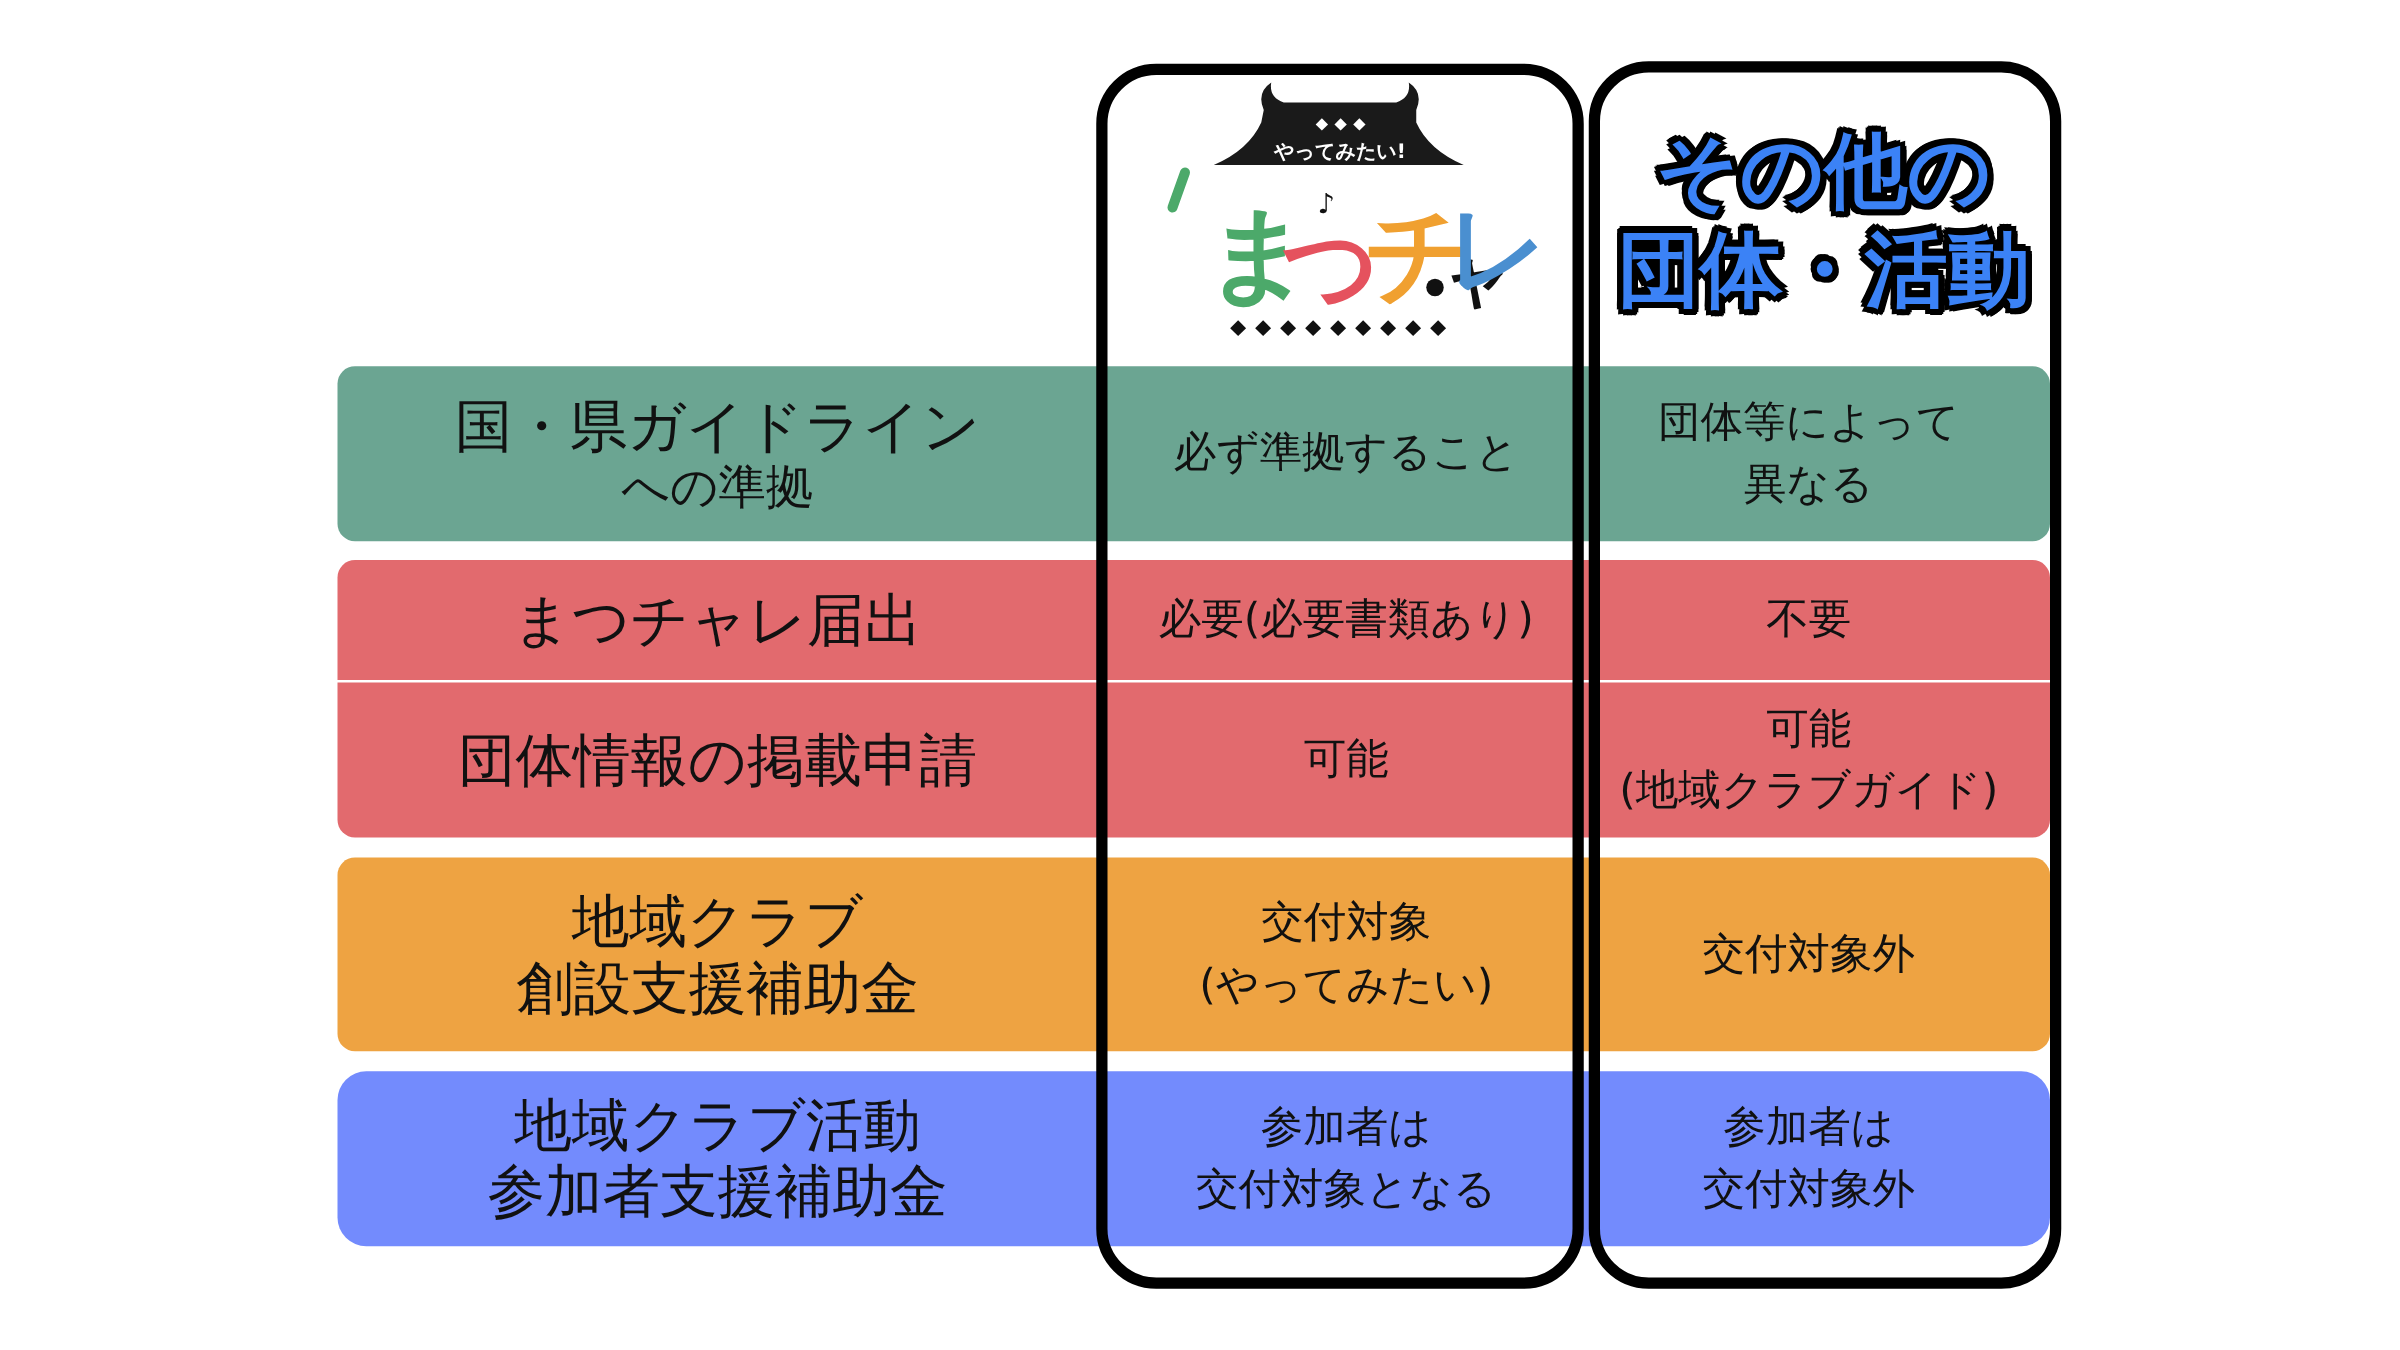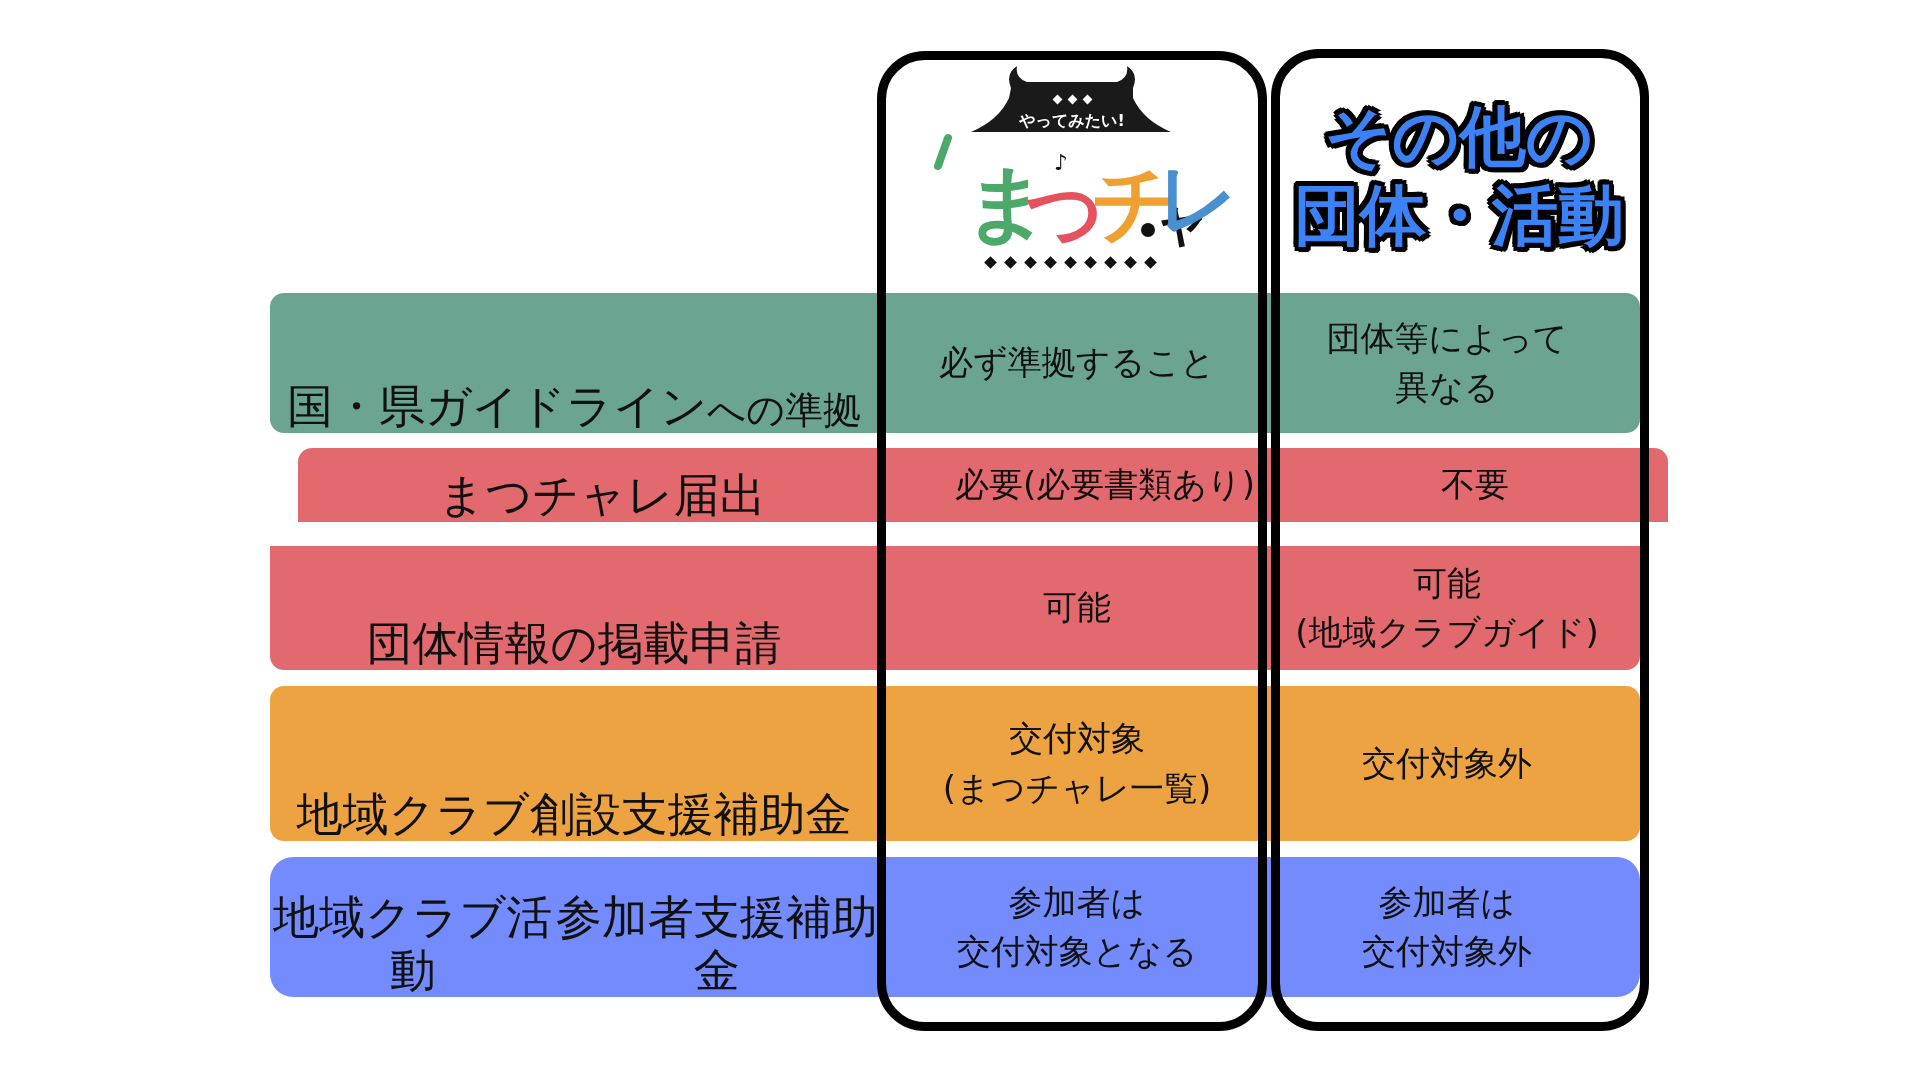--- a/index.html
+++ b/index.html
@@ -1,20 +1,20 @@
 <!DOCTYPE html>
 <html><head>
 <meta charset="utf-8">
 <style>
   html, body { margin:0; padding:0; }
   body { width:1920px; height:1080px; background:#ffffff; position:relative; overflow:hidden;
          font-family:"DejaVu Sans", "Liberation Sans", sans-serif; color:#111; }
   .row { position:absolute; left:270px; width:1370px; border-radius:14px; }
   .row .label { position:absolute; left:0; top:0; width:608px; height:100%;
-                display:flex; flex-direction:row; align-items:flex-end; justify-content:center;
+                display:flex; flex-direction:column; align-items:center; justify-content:center;
                 text-align:center; line-height:1.15; }
   .row .cell { position:absolute; top:0; height:100%; display:flex; flex-direction:column;
                align-items:center; justify-content:center; text-align:center; line-height:1.45;
                font-size:34px; }
   .cell.c1 { left:617px; width:380px; }
   .cell.c2 { left:997px; width:360px; }
   .lab-big { font-size:46px; }
   .lab-mid { font-size:38px; }
 
   .col-box { position:absolute; border:9px solid #000; border-radius:48px; box-sizing:border-box; background:transparent; pointer-events:none; }
@@ -75,21 +75,21 @@
   </div>
   <div class="cell c1">
     <div>必ず準拠すること</div>
   </div>
   <div class="cell c2">
     <div>団体等によって</div>
     <div>異なる</div>
   </div>
 </div>
 
-<div class="row" style="top:448px; height:74px; background:#E26A6E; border-radius:14px 14px 0 0;margin-left:28px;">
+<div class="row" style="top:448px; height:96px; background:#E26A6E; border-radius:14px 14px 0 0;">
   <div class="label">
     <div class="lab-big">まつチャレ届出</div>
   </div>
   <div class="cell c1">
     <div>必要(必要書類あり)</div>
   </div>
   <div class="cell c2">
     <div>不要</div>
   </div>
 </div>
@@ -107,21 +107,21 @@
   </div>
 </div>
 
 <div class="row" style="top:686px; height:155px; background:#EEA342;">
   <div class="label">
     <div class="lab-big">地域クラブ</div>
     <div class="lab-big">創設支援補助金</div>
   </div>
   <div class="cell c1">
     <div>交付対象</div>
-    <div>(まつチャレ一覧)</div>
+    <div>(やってみたい)</div>
   </div>
   <div class="cell c2">
     <div>交付対象外</div>
   </div>
 </div>
 
 <div class="row" style="top:857px; height:140px; background:#738BFD;border-radius:23px;">
   <div class="label">
     <div class="lab-big">地域クラブ活動</div>
     <div class="lab-big">参加者支援補助金</div>

